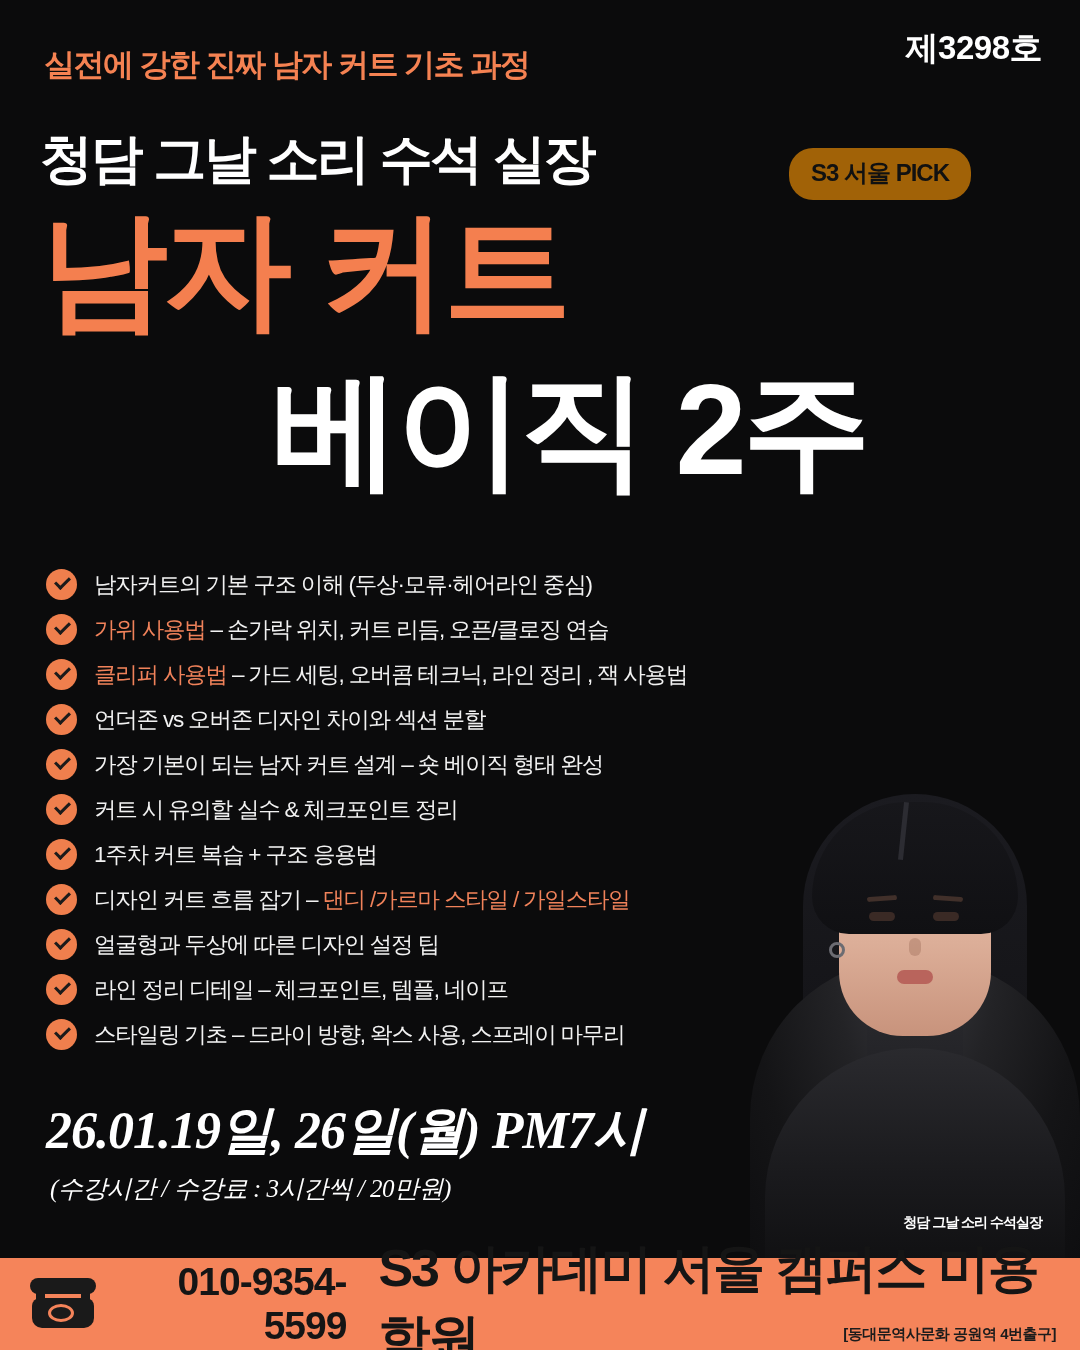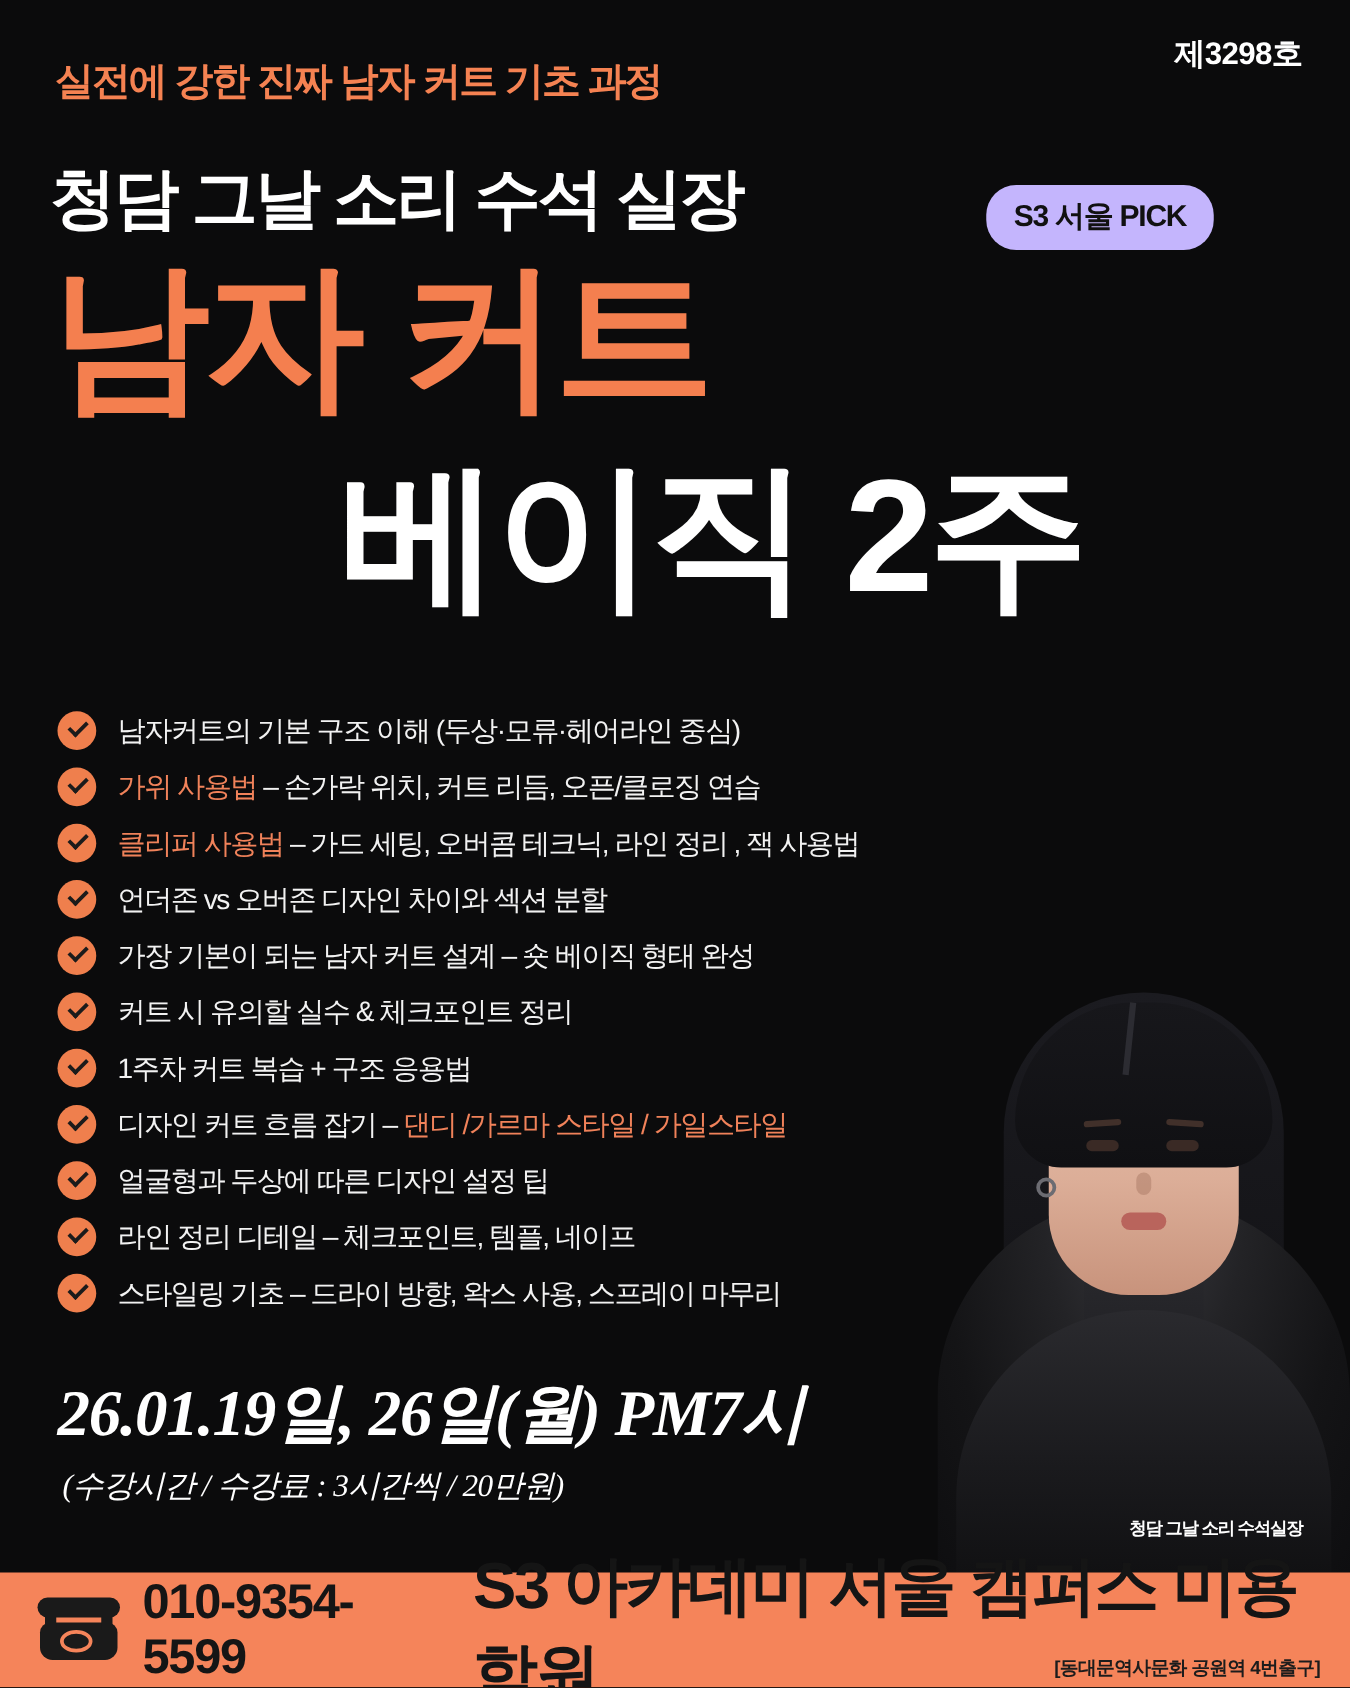--- a/index.html
+++ b/index.html
@@ -14,21 +14,21 @@
     width: 1080px; height: 1350px;
     background: #0b0b0c;
     overflow: hidden;
   }
 
   
   .issue-no {
     position: absolute;
     top: 26px; right: 38px;
     color: #ffffff;
-    font-size: 25px;
+    font-size: 33px;
     font-weight: bold;
     letter-spacing: -0.5px;
   }
 
   
   .kicker {
     position: absolute;
     top: 44px; left: 44px;
     color: #f58252;
     font-size: 31px;
@@ -40,21 +40,21 @@
     top: 124px; left: 40px;
     color: #ffffff;
     font-size: 53px;
     font-weight: bold;
     letter-spacing: -2.5px;
     text-align: center;
   }
   .pick-badge {
     position: absolute;
     top: 148px; left: 789px;
-    background: #c4b5fd;
+    background: #a16207;
     color: #111111;
     border-radius: 24px;
     padding: 9px 22px 11px 22px;
     font-size: 24px;
     font-weight: bold;
     letter-spacing: -1px;
     white-space: nowrap;
   }
 
   .title-1 {
@@ -294,20 +294,21 @@
   }
   .phone-icon .post-l { left: 6px; }
   .phone-icon .post-r { right: 6px; }
 
   .phone-num {
     margin-left: 18px;
     color: #151515;
     font-size: 39px;
     font-weight: bold;
     letter-spacing: -1px;
+    text-align: right;
   }
   .academy {
     margin-left: 32px;
     color: #151515;
     font-size: 52px;
     font-weight: bold;
     letter-spacing: -2px;
   }
   .footer-sub {
     position: absolute;

